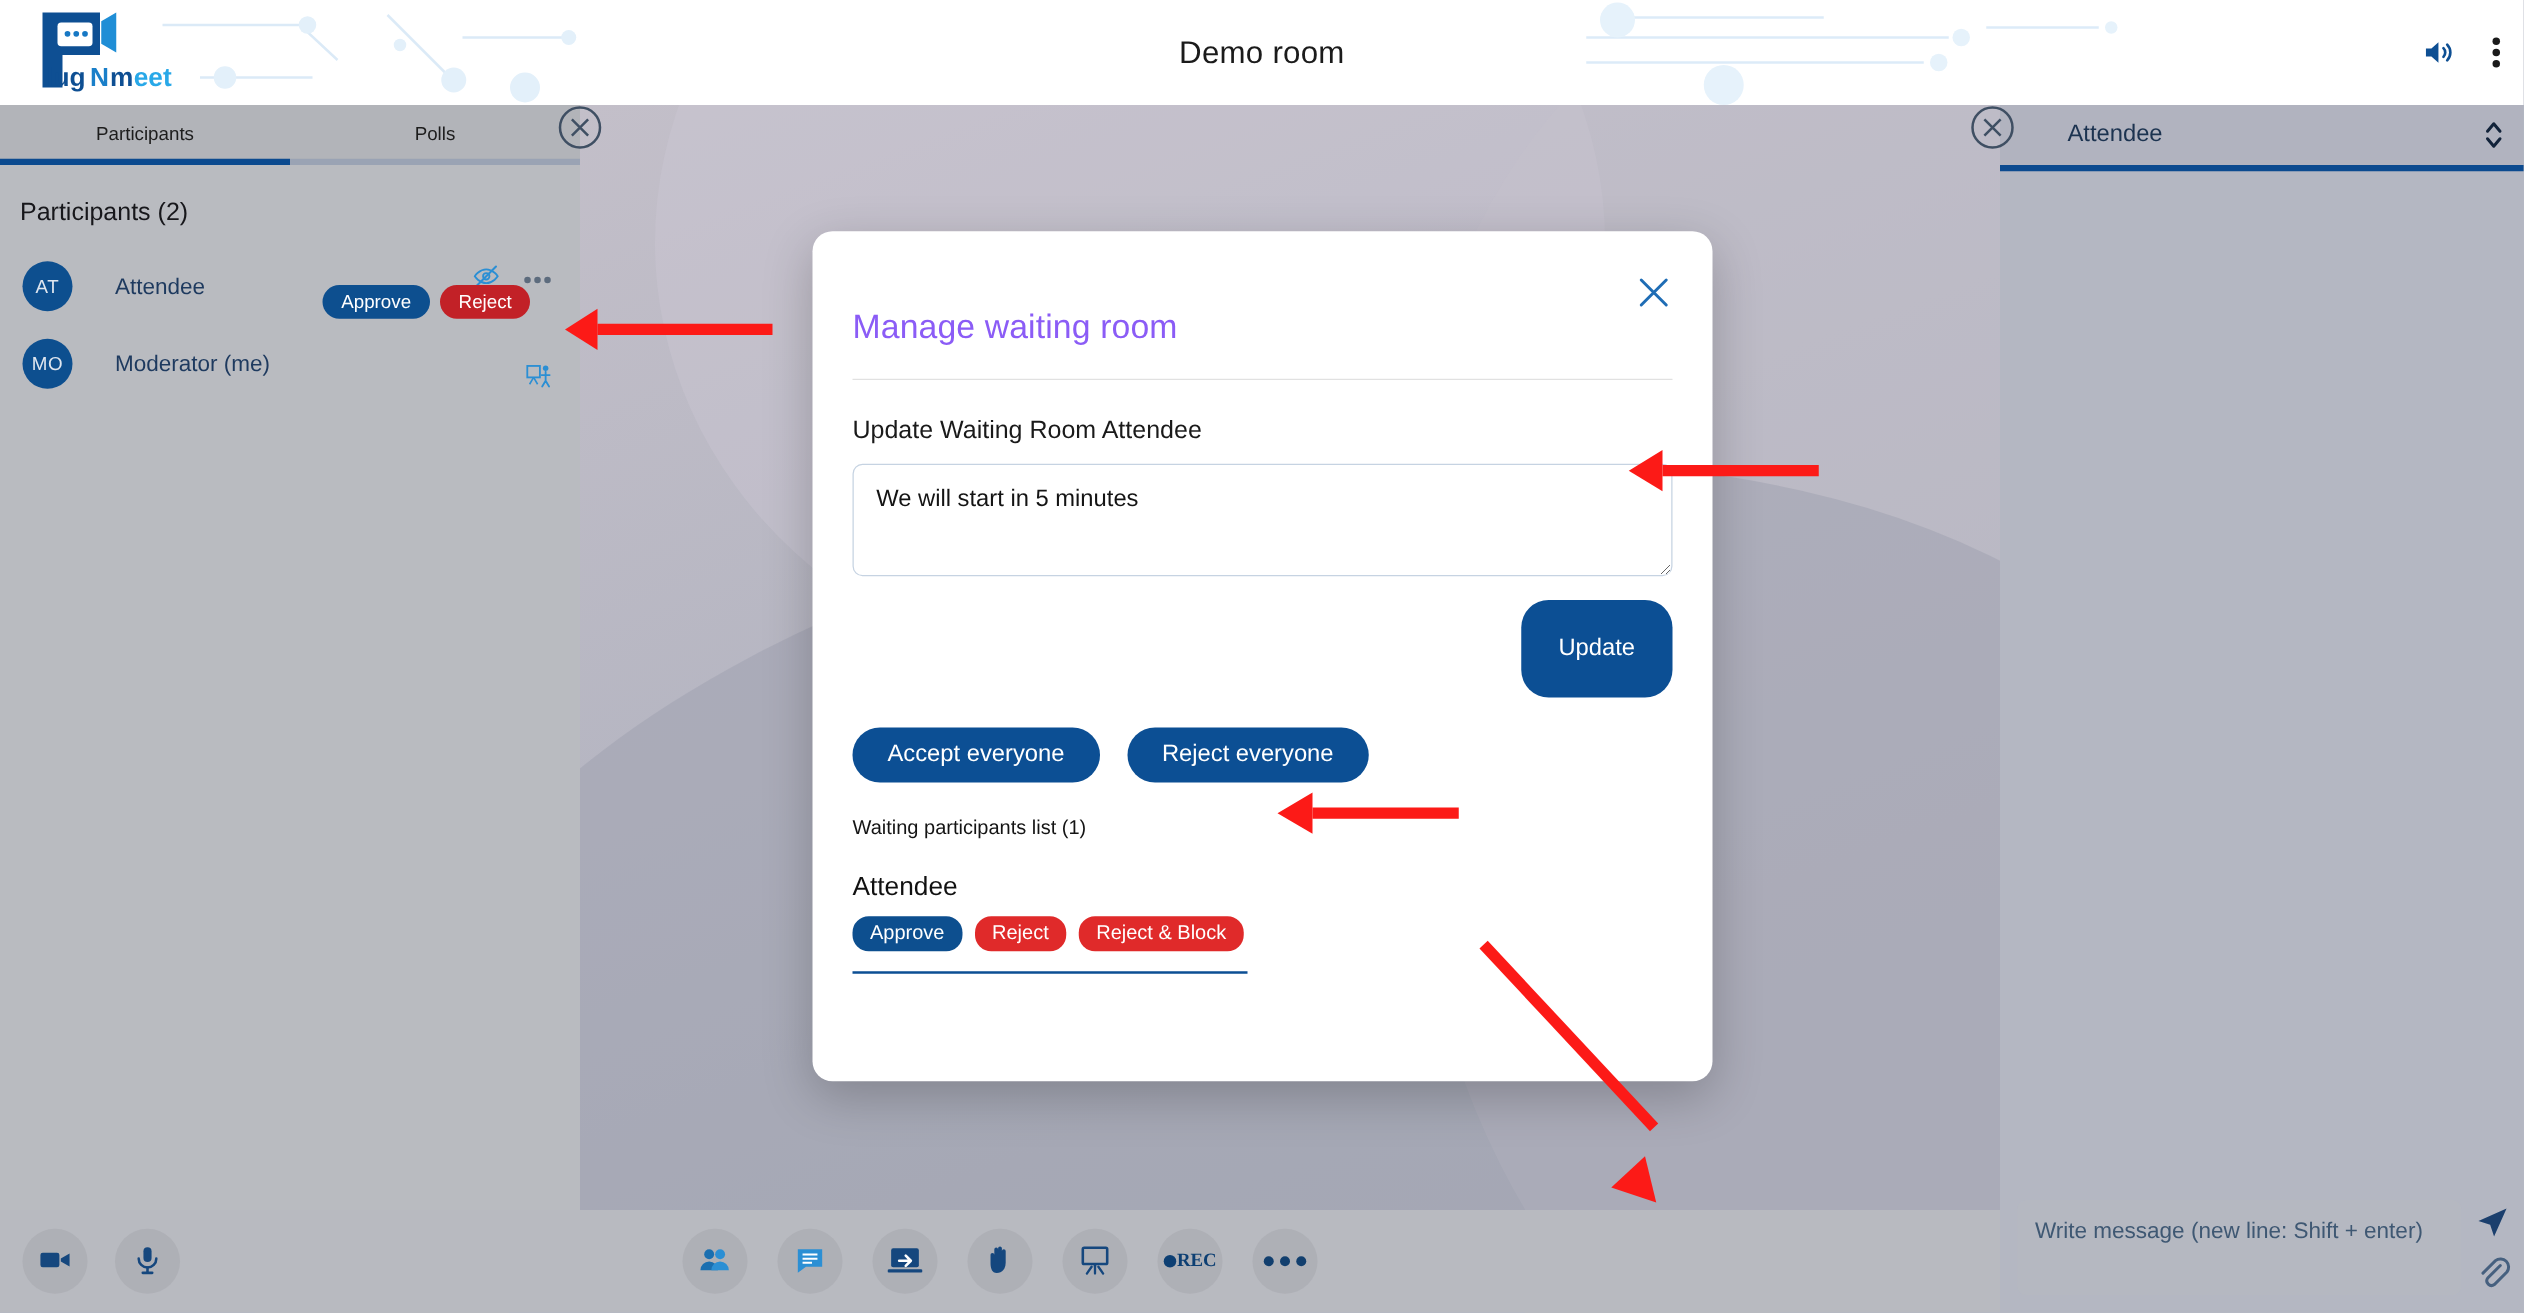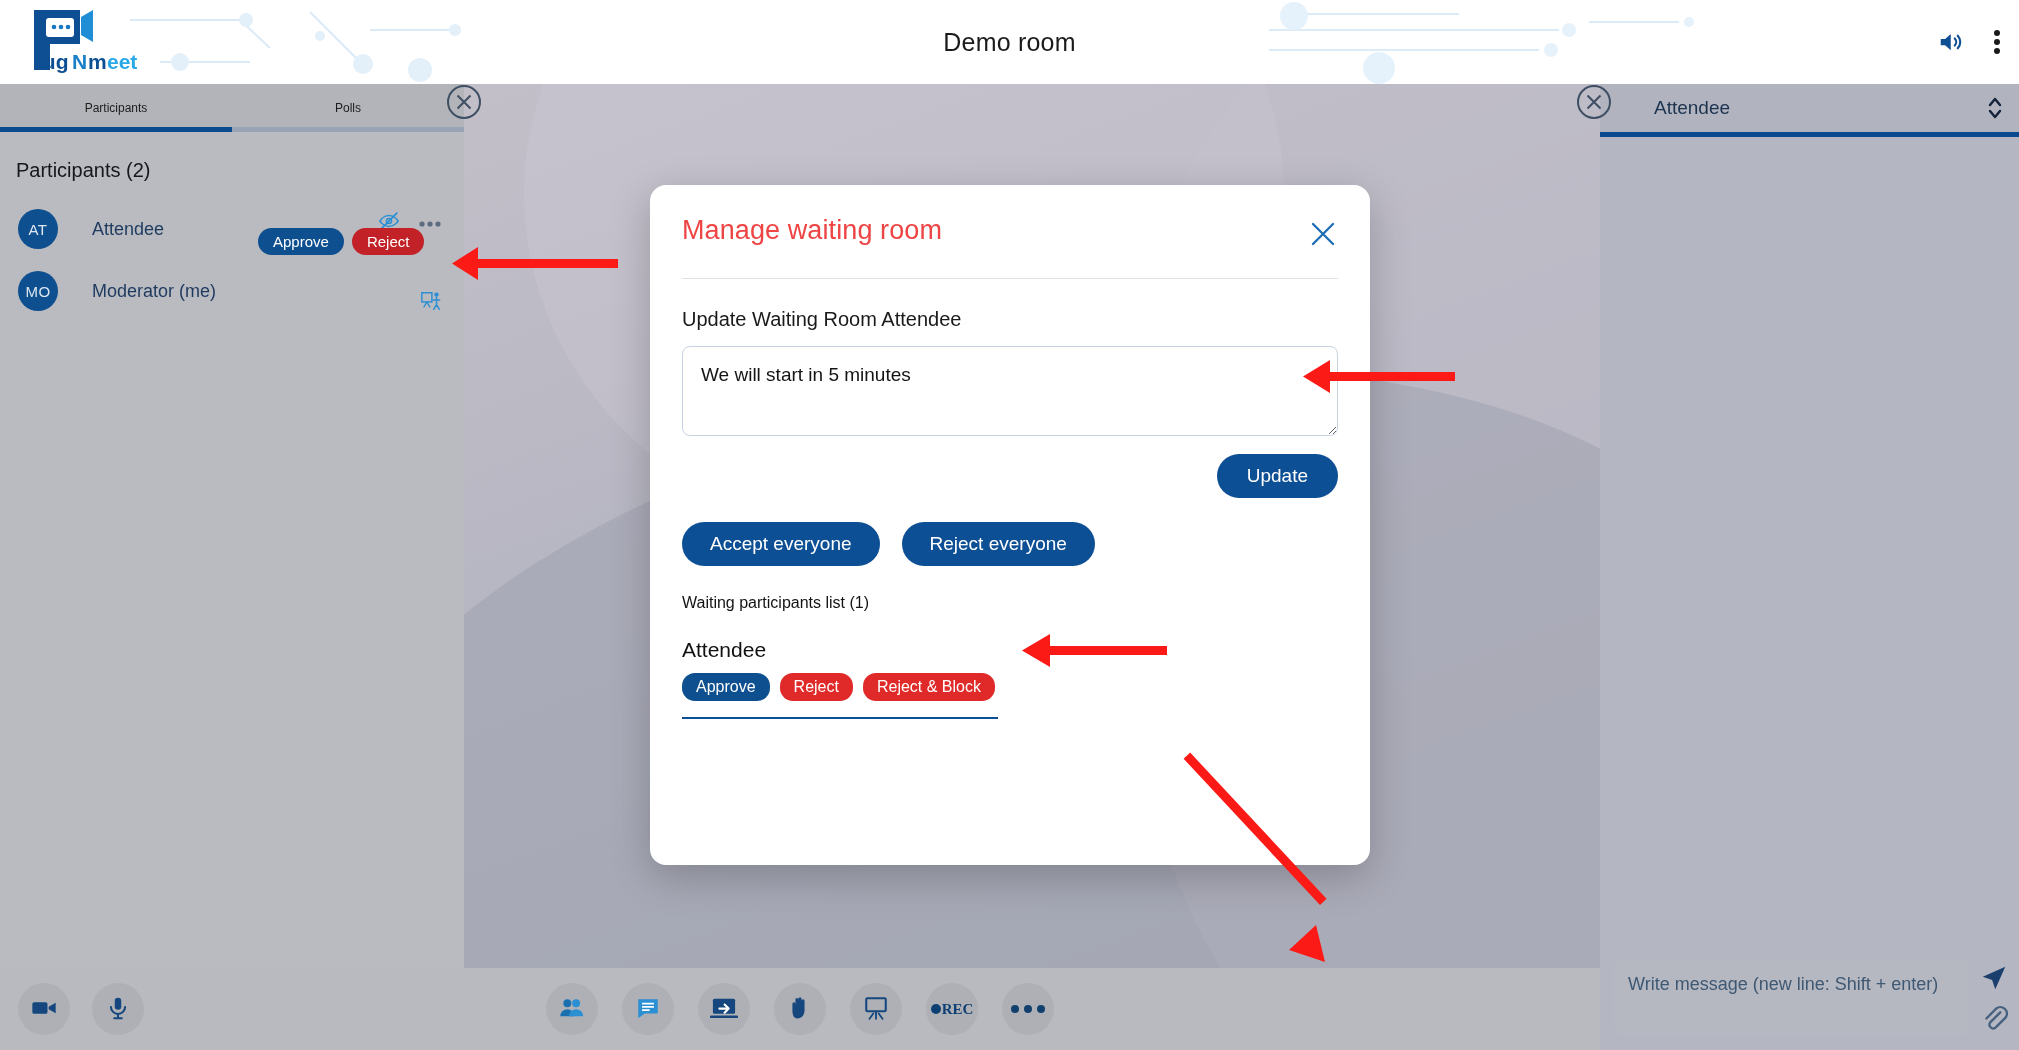--- a/index.html
+++ b/index.html
@@ -66,21 +66,21 @@
   
   .left-panel {
     position: absolute; left: 0; top: 84px; width: 464px; height: 884px;
     background: #b9bbc0; z-index: 20;
   }
   .tabs-row {
     position: relative; display: flex; align-items: center;
     height: 48px; background: #b2b4b9;
   }
   .tab {
-    flex: 0 0 232px; text-align: center; font-size: 12px; color: #1d1d1d;
+    flex: 0 0 232px; text-align: center; font-size: 15px; color: #1d1d1d;
     line-height: 48px; cursor: pointer; user-select: none;
   }
   .tab-underlines { position: absolute; left: 0; bottom: 0; width: 464px; height: 5px; display: flex; }
   .tab-underline-active { width: 232px; height: 5px; background: #0b4a8f; }
   .tab-underline-idle { width: 232px; height: 5px; background: #9aa3b4; }
   .panel-close {
     position: absolute; left: 442px; top: 80px; z-index: 35; cursor: pointer;
   }
   .participants-title {
     font-size: 20px; color: #17171b; font-weight: 400;
@@ -159,37 +159,37 @@
   .dots3 i { width: 8px; height: 8px; border-radius: 50%; background: #123f6e; display: block; }
 
   
   .modal {
     position: absolute; left: 650px; top: 185px; width: 720px; height: 680px;
     background: #fff; border-radius: 16px; z-index: 60;
     box-shadow: 0 12px 40px rgba(0,0,0,.22);
     padding: 30px 32px 0 32px;
   }
   .modal-head { display: flex; align-items: flex-start; justify-content: space-between; }
-  .modal-title { font-size: 27px; color: #ef4444; font-weight: 400; letter-spacing: .1px; }
+  .modal-title { font-size: 27px; color: #8b5cf6; font-weight: 400; letter-spacing: .1px; margin-top: 31px; }
   .modal-close { cursor: pointer; background: none; border: none; padding: 0; margin-top: 4px; }
   .modal-hr { height: 1px; background: #e1e1e1; margin: 26px 0 0 0; }
   .field-label { font-size: 20px; color: #1a1a1a; margin-top: 29px; }
   .msg-area {
     width: 656px; height: 90px; margin-top: 15px;
     border: 1px solid #c6d3e2; border-radius: 8px; outline: none;
     font-family: inherit; font-size: 19px; color: #141414;
     padding: 16px 18px; resize: vertical; line-height: 1.3;
   }
   .update-row { display: flex; justify-content: flex-end; margin-top: 14px; }
   .btn {
     border: none; border-radius: 22px; color: #fff; cursor: pointer;
     font-family: inherit; font-size: 19px; padding: 11px 28px;
     background: #0c4f94;
   }
-  .btn-update { padding: 11px 30px; }
+  .btn-update { padding: 28px 30px; }
   .bulk-row { display: flex; gap: 22px; margin-top: 24px; }
   .waiting-title { font-size: 16px; color: #141414; margin-top: 28px; }
   .wait-item { margin-top: 26px; width: 316px; }
   .wait-name { font-size: 21px; color: #111; }
   .wait-actions { display: flex; gap: 10px; margin-top: 11px; }
   .pill-sm { border: none; border-radius: 13px; color: #fff; font-size: 16px;
              padding: 5px 14px; cursor: pointer; font-family: inherit; }
   .pill-sm.blue { background: #0d4f8f; }
   .pill-sm.red  { background: #e02a2a; }
   .wait-hr { height: 2px; background: #0c4f94; margin-top: 16px; }

